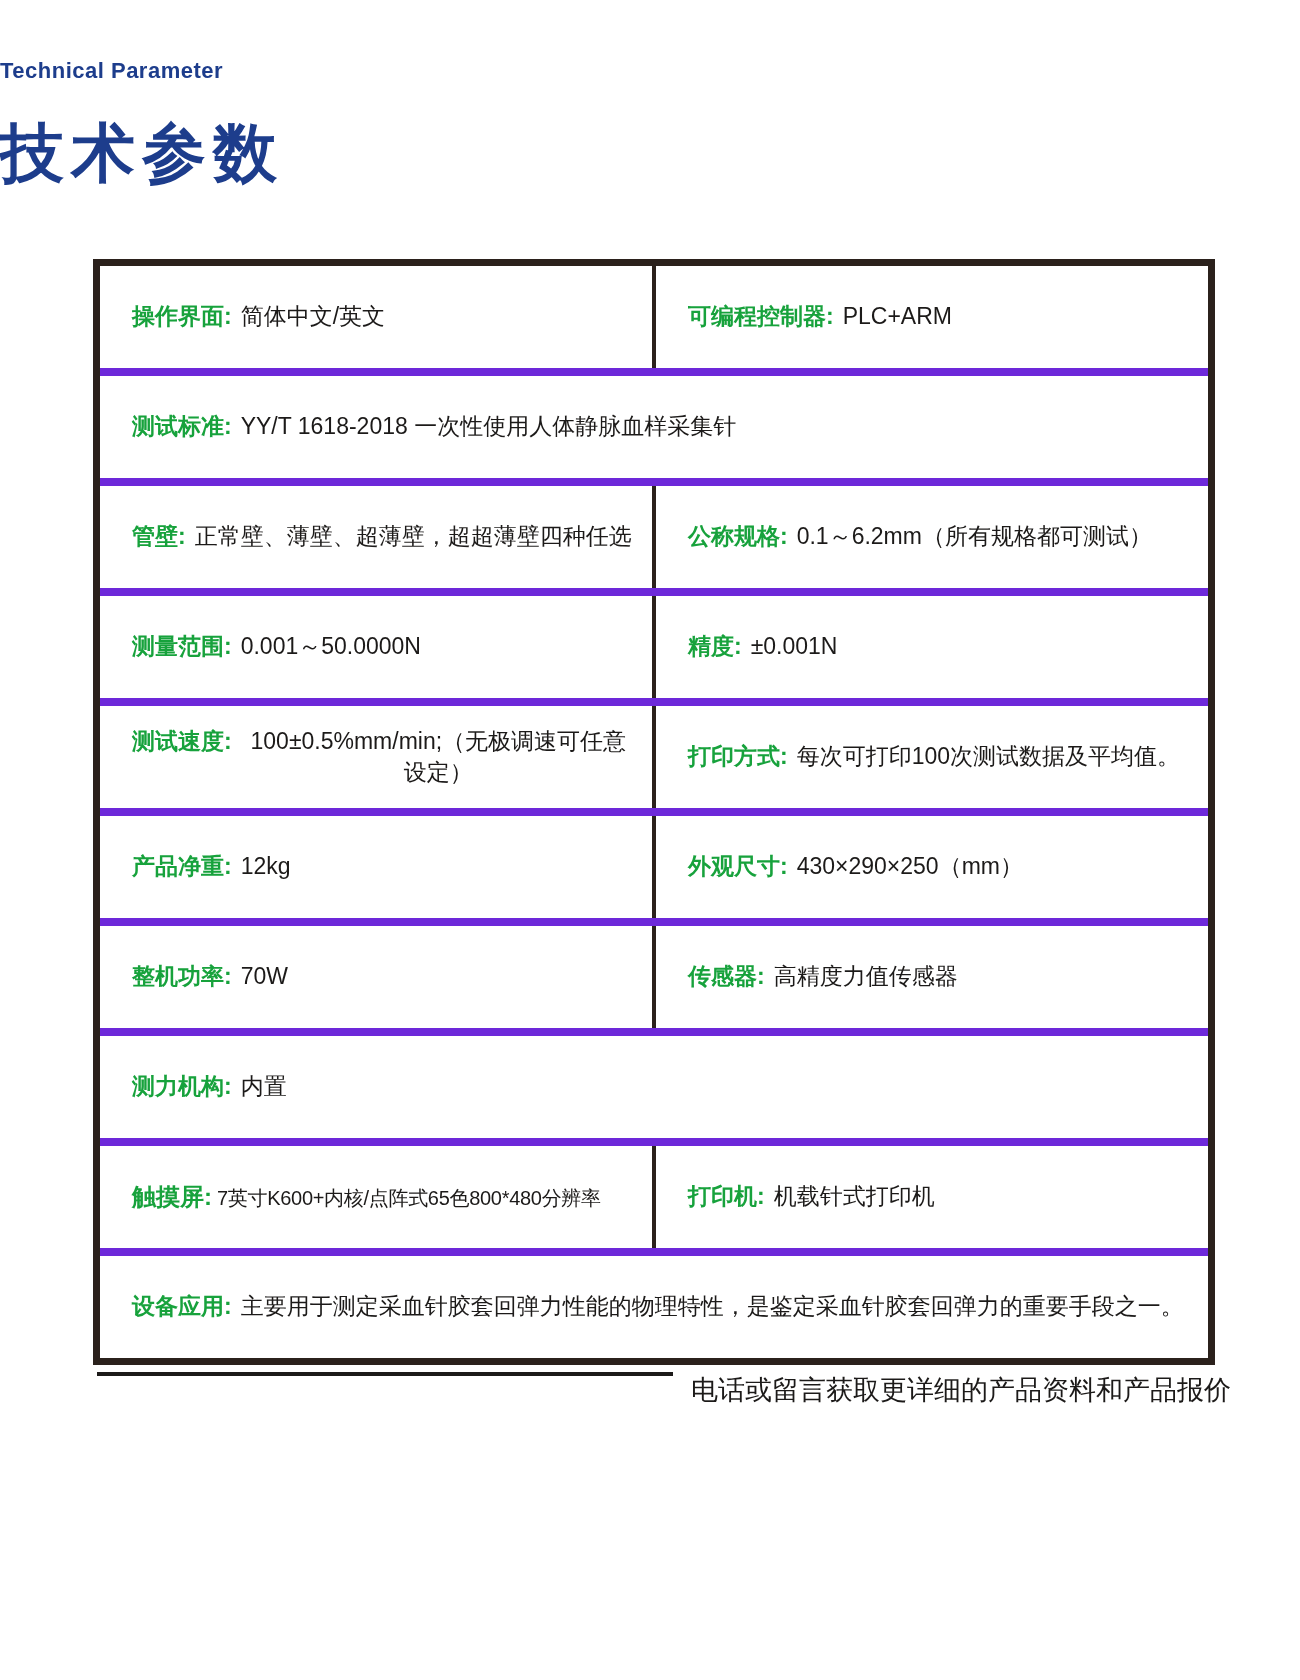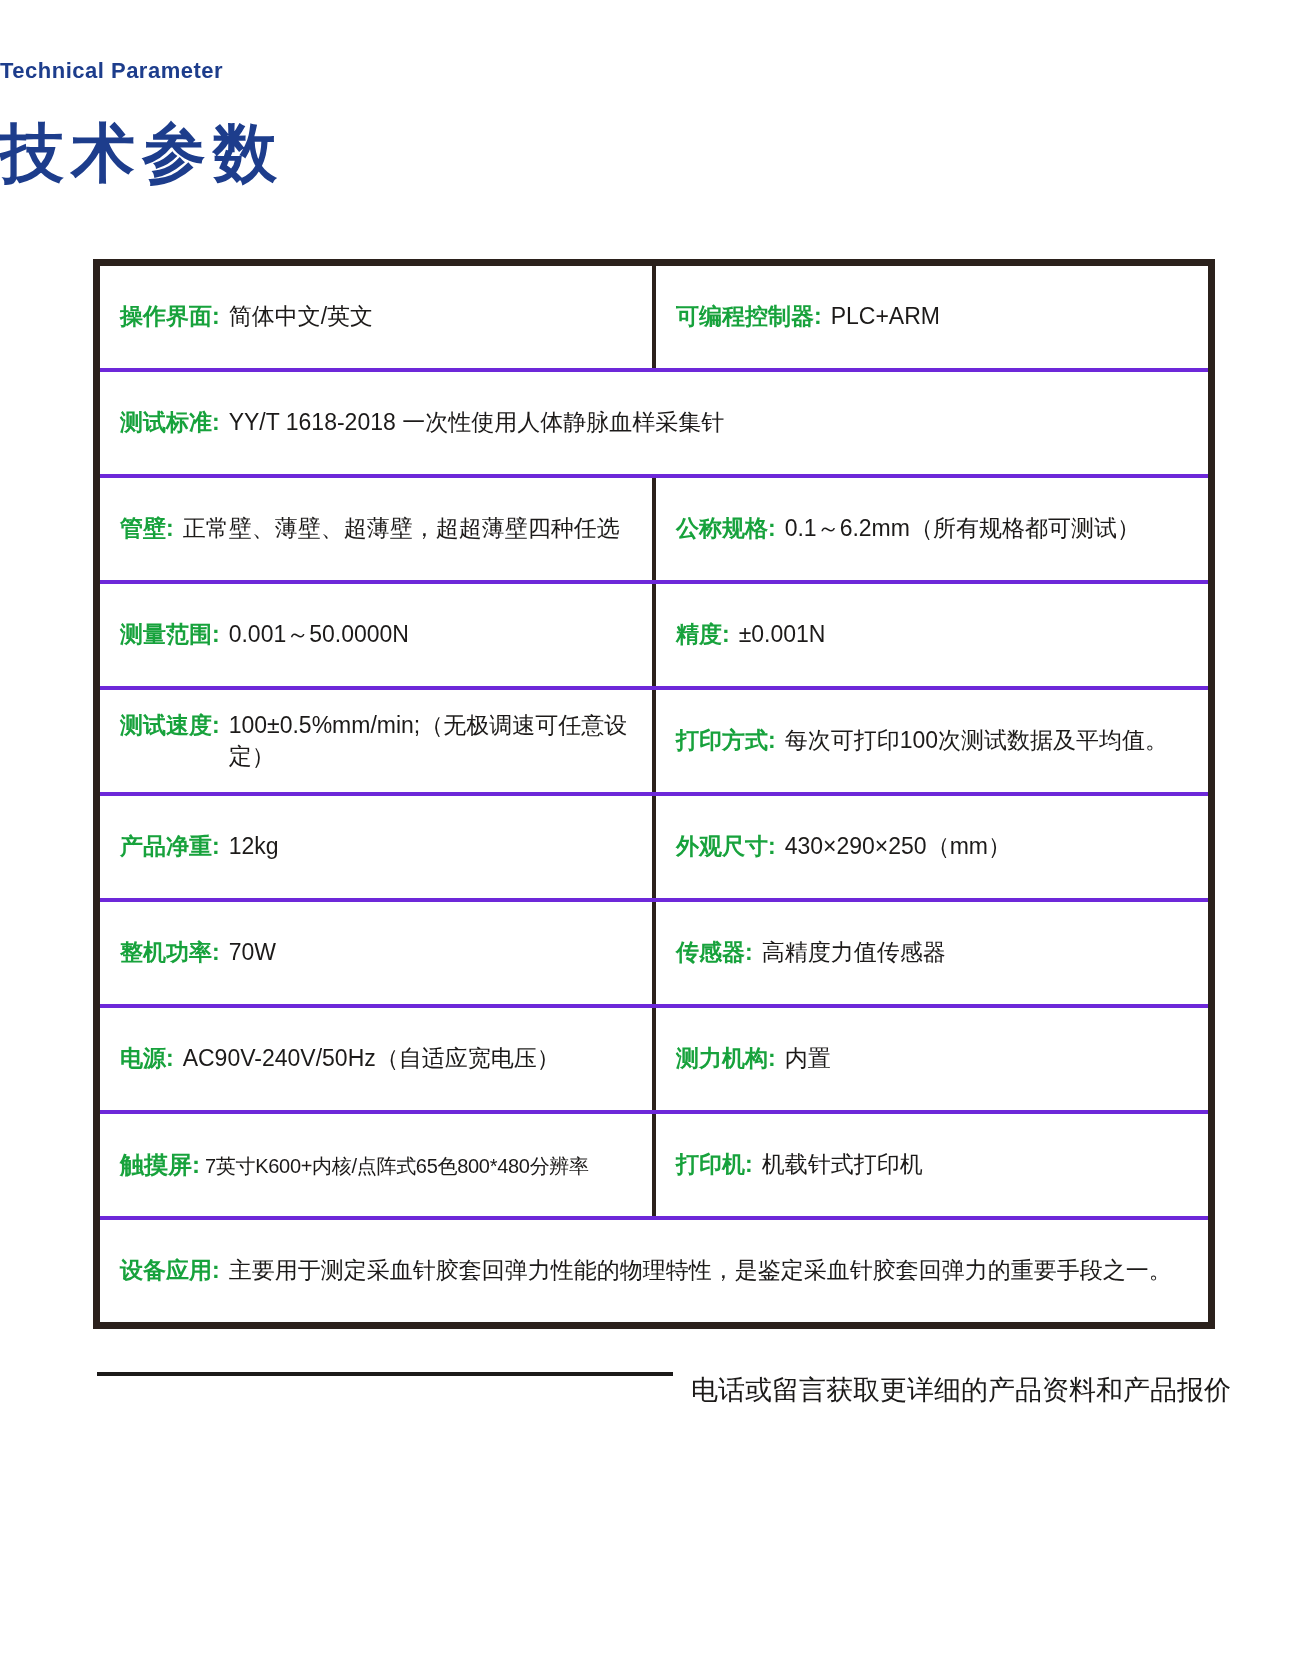--- a/index.html
+++ b/index.html
@@ -29,28 +29,29 @@
     margin-top: 26px;
   }
   .spec-table {
     position: absolute;
     left: 93px;
     top: 259px;
     width: 1122px;
     border: 7px solid #2b211c;
     background: #ffffff;
   }
-  .row { display: flex; border-top: 4px solid #6d28d9; }
+  .row { display: flex; border-top: 8px solid #6d28d9; }
   .row:first-child { border-top: none; }
   .cell {
     flex: 1 1 0;
     display: flex;
     align-items: center;
     min-height: 102px;
-    padding: 12px 16px 12px 20px;
+    padding: 12px 16px 12px 32px;
+    text-align: center;
   }
   .row.split .cell + .cell { border-left: 4px solid #2b211c; }
   .pair { display: flex; align-items: baseline; }
   .spec-label {
     color: #17a23c;
     font-weight: bold;
     font-size: 23px;
     white-space: nowrap;
     margin-right: 9px;
     flex: 0 0 auto;
@@ -190,26 +191,20 @@
         <div class="pair">
           <span class="spec-label">传感器:</span>
           <span class="spec-value">高精度力值传感器</span>
         </div>
       </div>
     </div>
 
     <div class="row split">
       <div class="cell">
         <div class="pair">
-          <span class="spec-label">电源:</span>
-          <span class="spec-value">AC90V-240V/50Hz（自适应宽电压）</span>
-        </div>
-      </div>
-      <div class="cell">
-        <div class="pair">
           <span class="spec-label">测力机构:</span>
           <span class="spec-value">内置</span>
         </div>
       </div>
     </div>
 
     <div class="row split">
       <div class="cell tight">
         <div class="pair">
           <span class="spec-label">触摸屏:</span>

